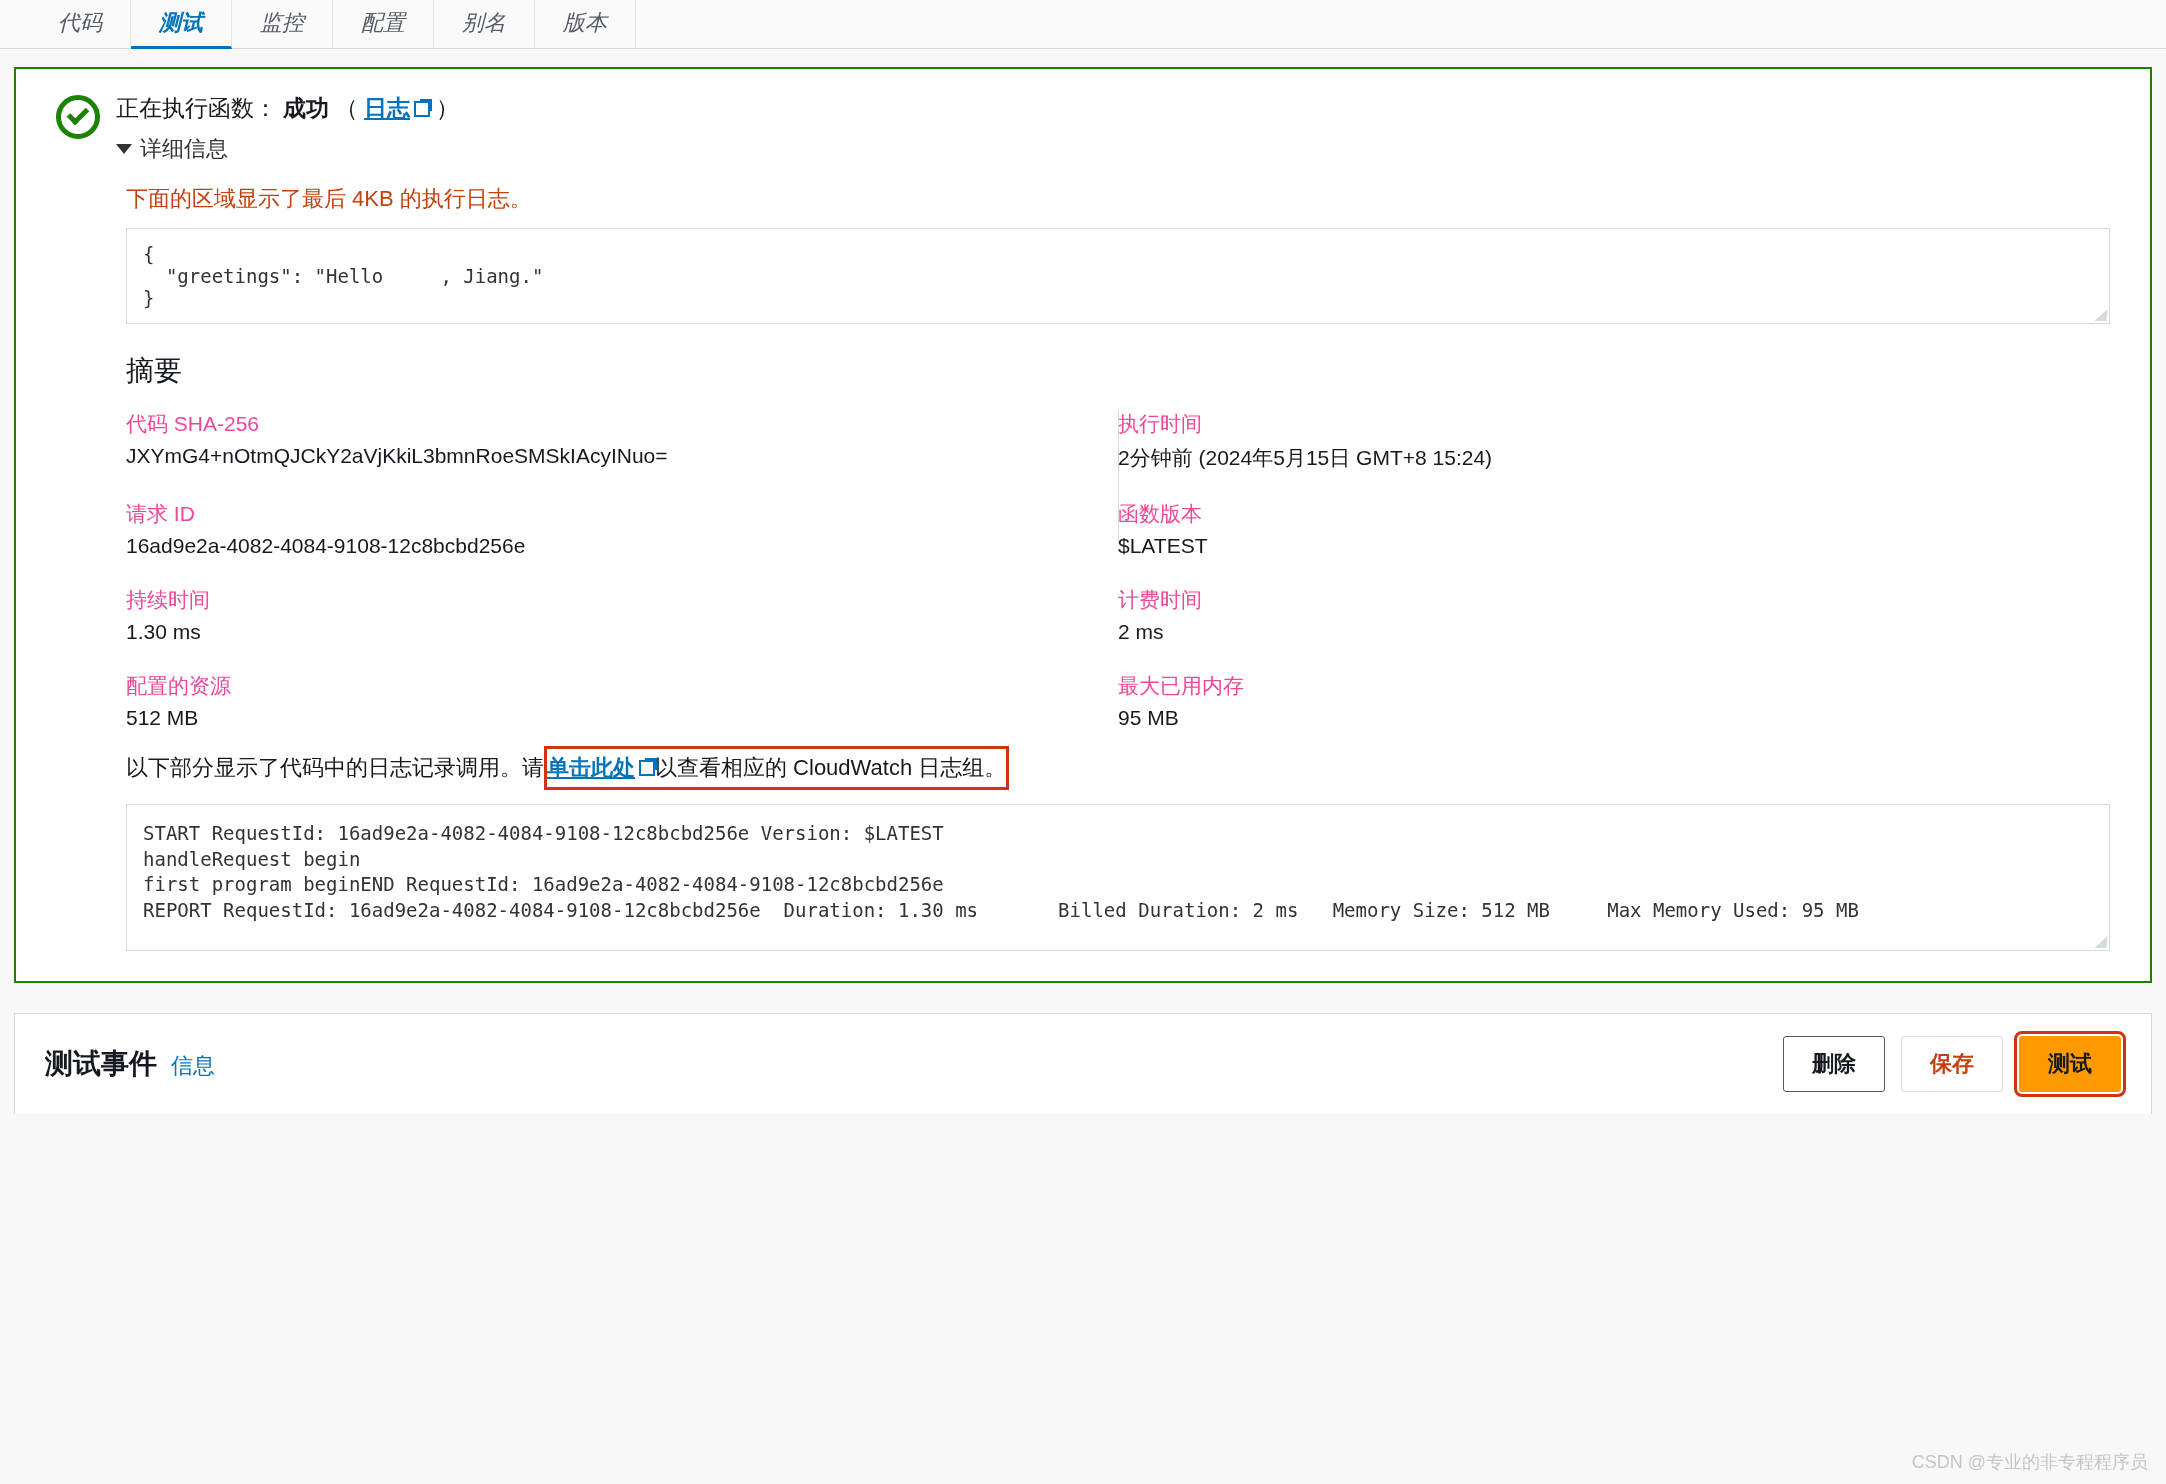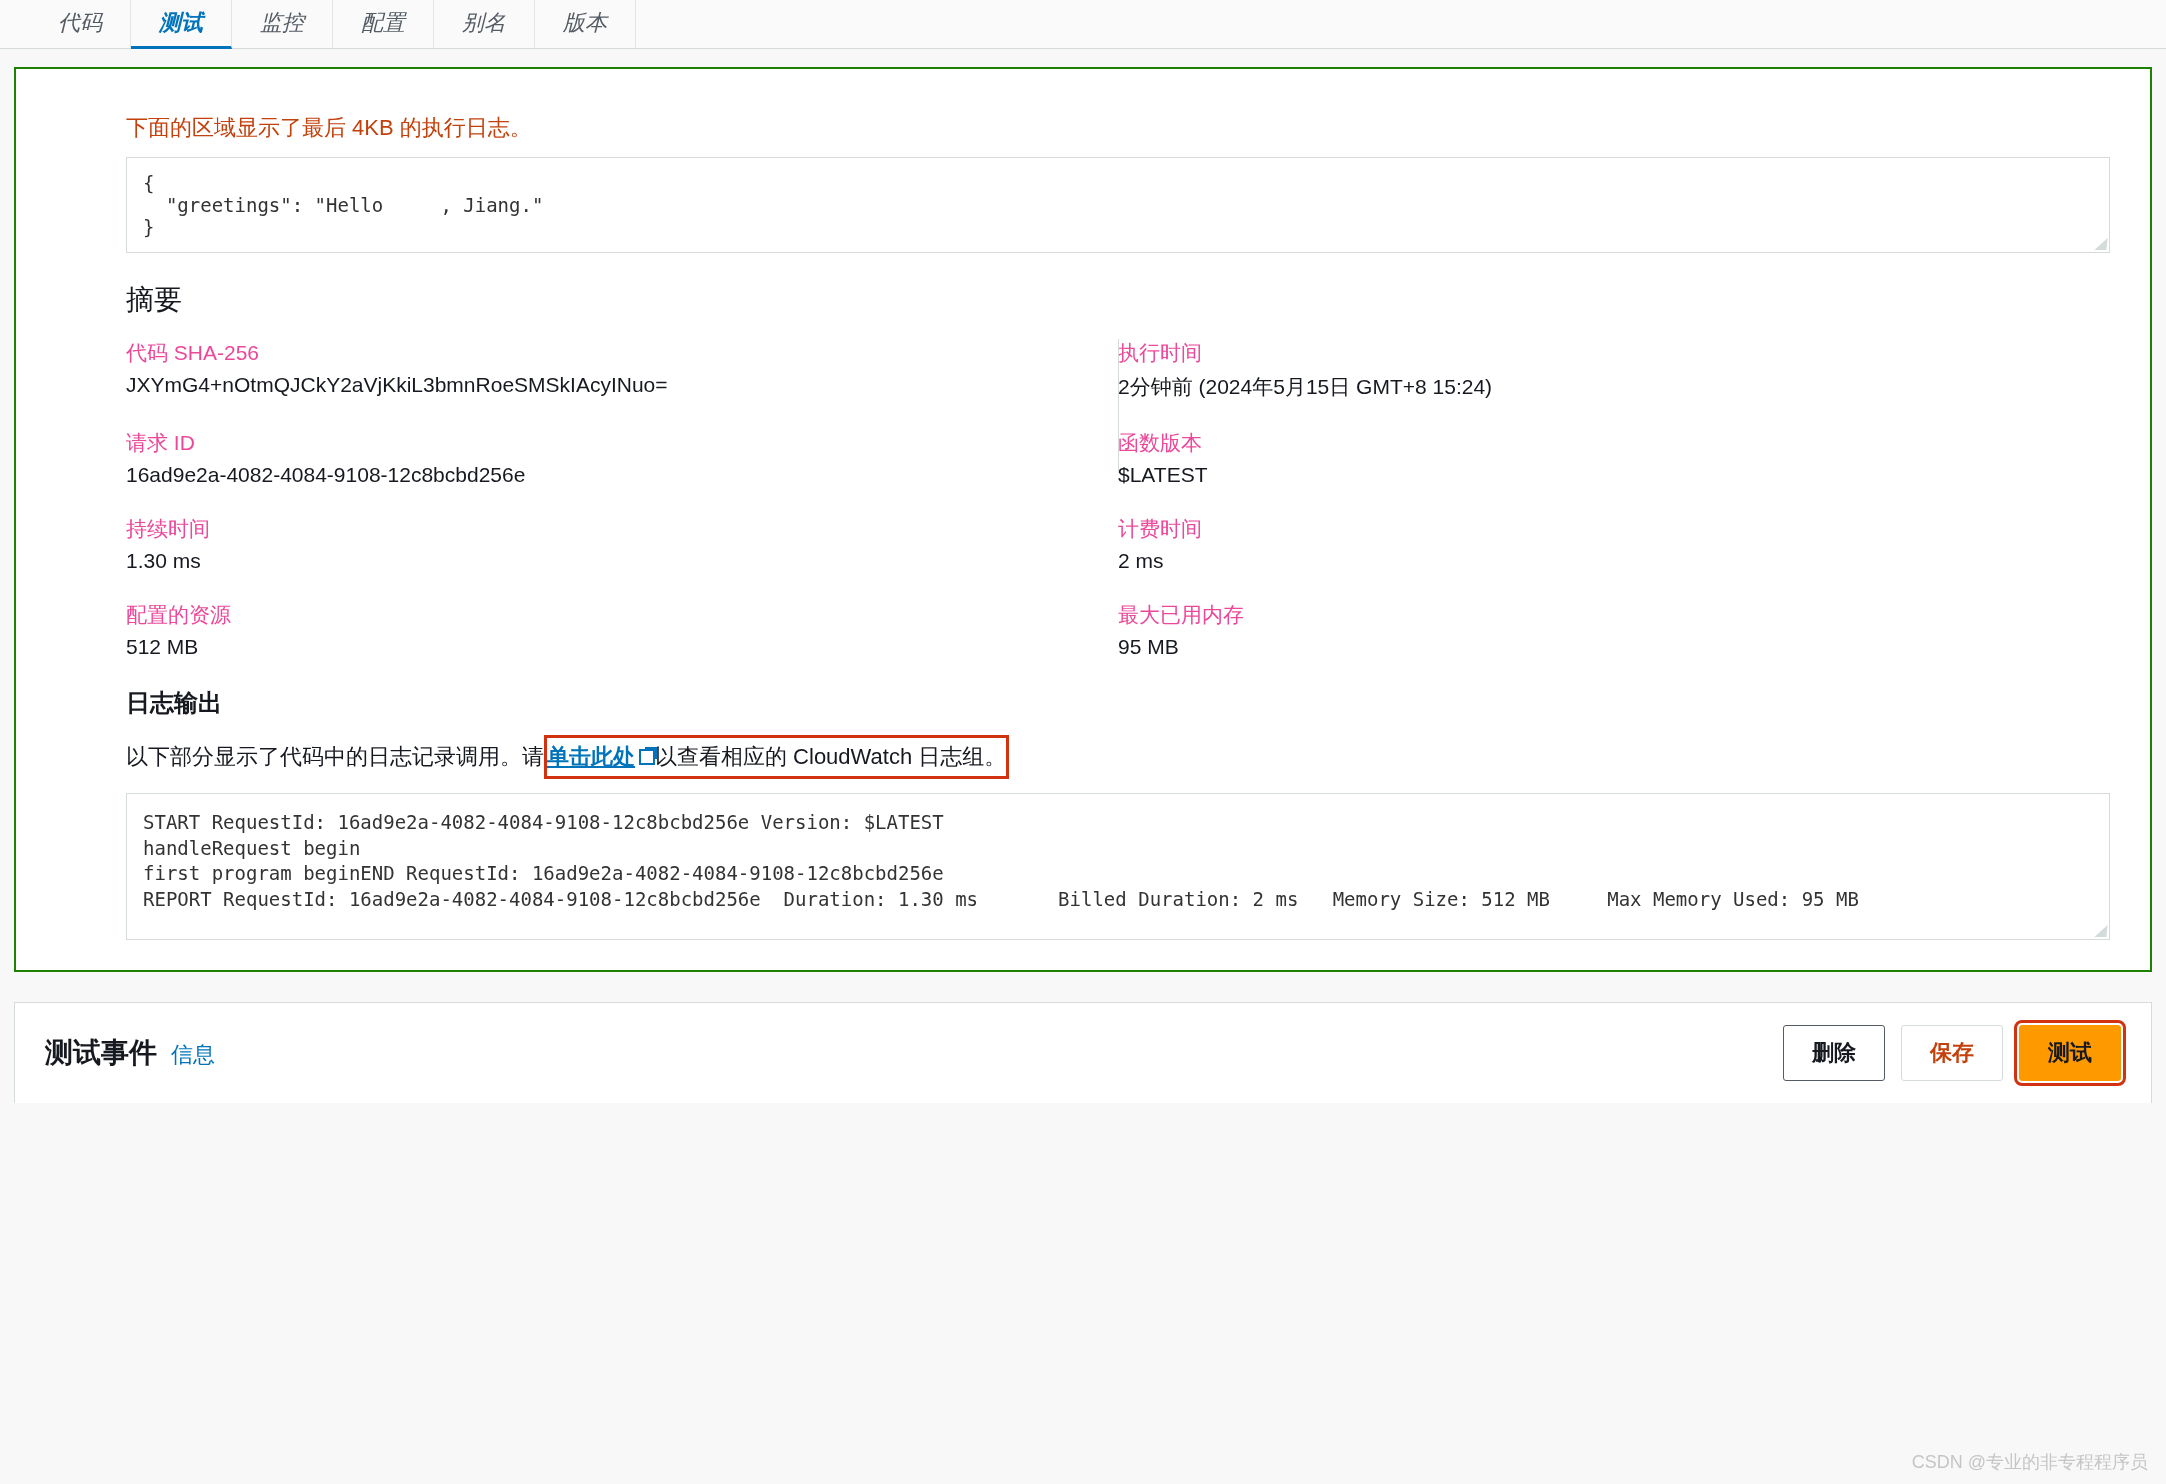--- a/index.html
+++ b/index.html
@@ -197,20 +197,41 @@
 <div class="tabs">
   <div class="tab">代码</div>
   <div class="tab active">测试</div>
   <div class="tab">监控</div>
   <div class="tab">配置</div>
   <div class="tab">别名</div>
   <div class="tab">版本</div>
 </div>
 
 <div class="main-box">
+  <div class="alert-row">
+    <div class="success-icon-wrap">
+      <div class="success-check"></div>
+    </div>
+    <div class="alert-content">
+      <div class="alert-title">
+        <span>正在执行函数：</span>
+        <span class="bold">成功</span>
+        <span>（</span>
+        <span class="link">
+          <span>日志</span>
+          <span class="ext-icon"></span>
+        </span>
+        <span>）</span>
+      </div>
+      <div class="details-toggle">
+        <span class="tri"></span>
+        <span>详细信息</span>
+      </div>
+    </div>
+  </div>
 
   <div class="content">
     <div class="subtext">下面的区域显示了最后 4KB 的执行日志。</div>
     <div class="code-box"><span>{
   "greetings": "Hello     , Jiang."
 }</span><span class="resize-handle"></span></div>
 
     <h2 class="section">摘要</h2>
 
     <div class="summary-grid">
@@ -242,21 +263,20 @@
       <div class="kv">
         <div class="k">配置的资源</div>
         <div class="v">512 MB</div>
       </div>
       <div class="kv">
         <div class="k">最大已用内存</div>
         <div class="v">95 MB</div>
       </div>
     </div>
 
-    <div class="log-section-title">日志输出</div>
 
     <div class="log-desc">
       <span>以下部分显示了代码中的日志记录调用。请</span>
       <span class="red-box">
         <span class="link">
           <span>单击此处</span>
           <span class="ext-icon"></span>
         </span>
         <span>以查看相应的 CloudWatch 日志组。</span>
       </span>

